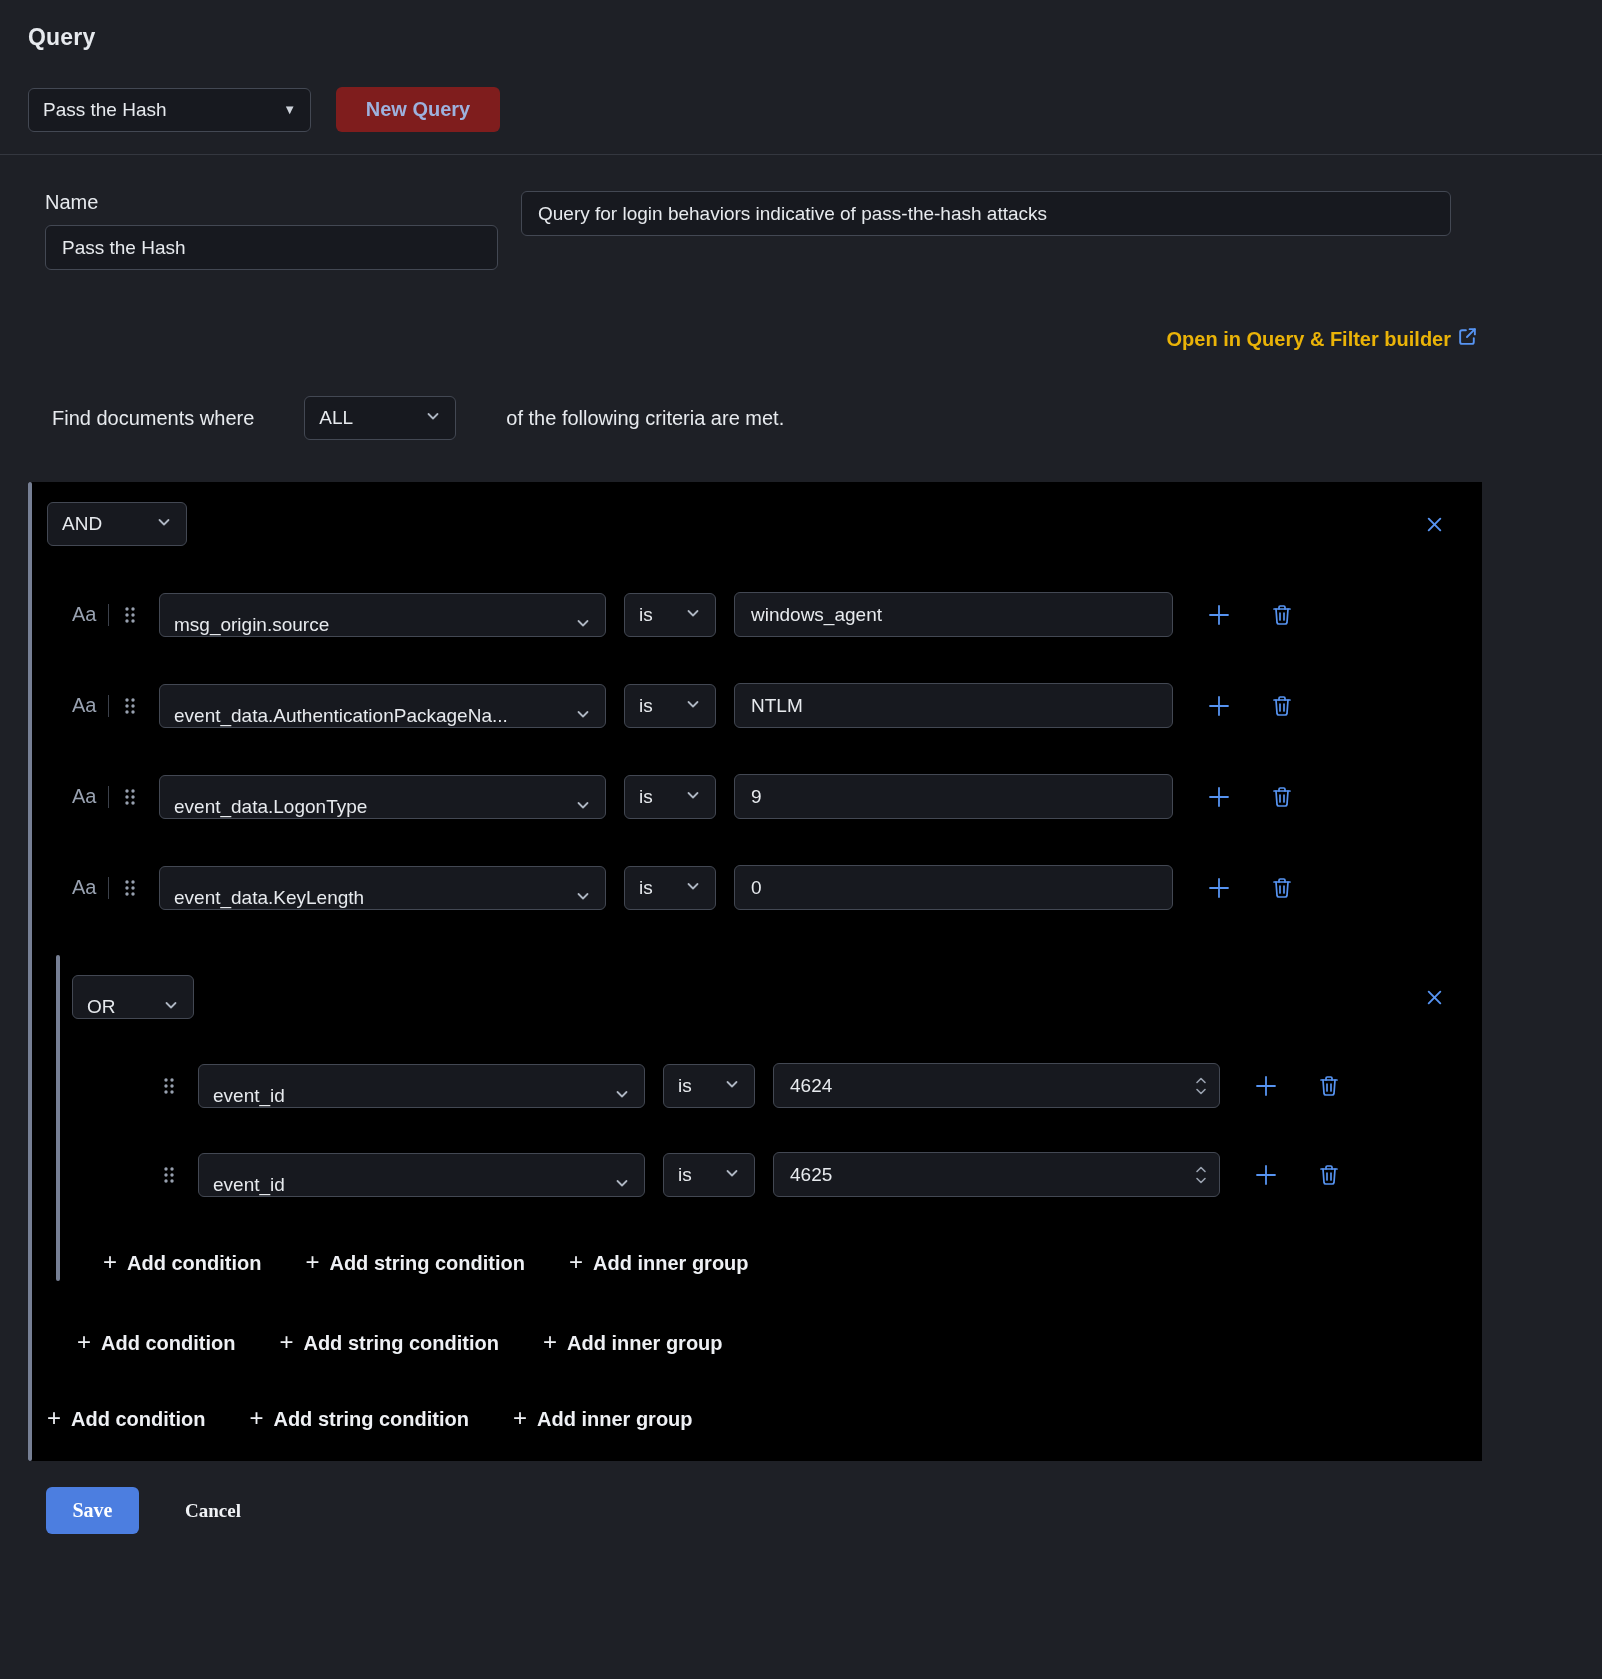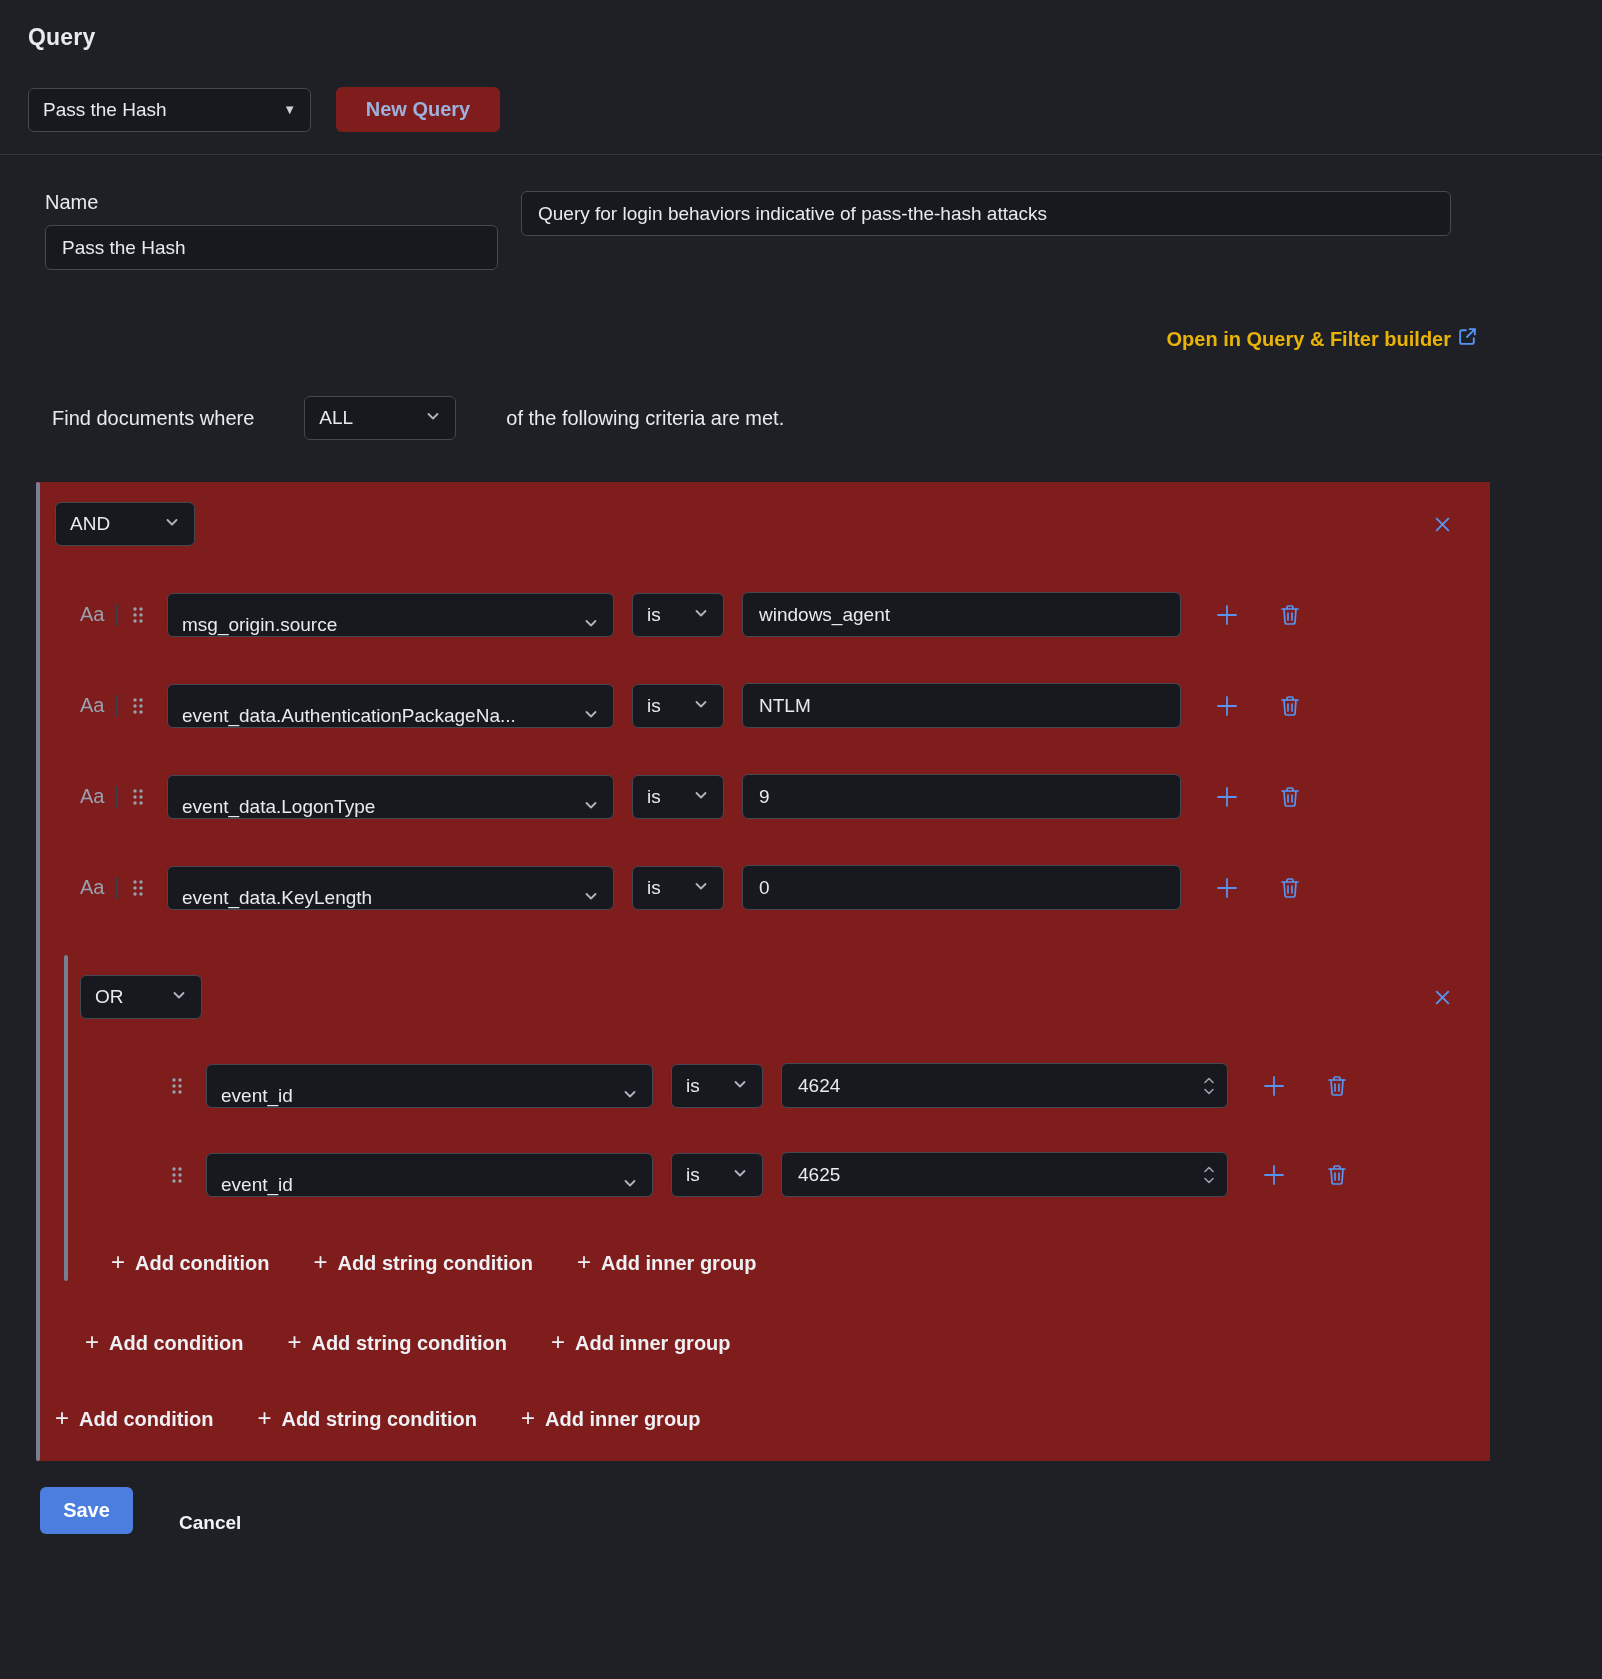--- a/index.html
+++ b/index.html
@@ -50,32 +50,32 @@
   .desc-input { width: 930px; }
 
   .link-row { display: flex; justify-content: flex-end; margin-top: 56px; padding-right: 96px; }
   .builder-link { color: #eab308; font-size: 20px; font-weight: 700; display: flex; align-items: center; gap: 6px; text-decoration: none; cursor: pointer; }
 
   .criteria { display: flex; align-items: center; margin: 44px 0 0 24px; font-size: 20px; gap: 48px; }
   .match-select { width: 152px; margin: 0 2px; }
 
   .group {
     position: relative;
-    margin: 42px 0 0 8px;
+    margin: 42px 0 0 0;
     width: 1454px;
-    background: #7f1d1d;
+    background: #000000;
     padding: 20px 0 30px 0;
   }
   .group::before, .inner-group::before {
     content: ""; position: absolute; left: 0; top: 0; bottom: 0;
     width: 4px; background: #767f94; border-radius: 2px;
   }
   .group-header { display: flex; align-items: center; justify-content: space-between; padding: 0 36px 0 19px; }
   .op-group-select { width: 140px; }
-  .or-select { width: 122px; }
+  .or-select { width: 122px; align-items: flex-end; }
   .close-btn { background: none; border: none; cursor: pointer; line-height: 0; padding: 2px; }
 
   .cond-row { display: flex; align-items: center; margin-top: 46px; padding-left: 44px; }
   .aa { font-size: 20px; color: #98a1b0; width: 34px; flex: 0 0 auto; }
   .vdiv { width: 1px; height: 22px; background: #3c414b; margin: 0 14px 0 2px; flex: 0 0 auto; }
   .drag { line-height: 0; margin-right: 22px; cursor: grab; flex: 0 0 auto; }
   .field-select { width: 447px; align-items: flex-end; }
   .op-select { width: 92px; margin-left: 18px; }
   .value-input { width: 439px; margin-left: 18px; }
   .icon-btn { background: none; border: none; cursor: pointer; line-height: 0; padding: 0; }
@@ -90,21 +90,21 @@
   .num-wrap .text-input { width: 100%; padding-right: 44px; }
   .spinner { position: absolute; right: 13px; top: 50%; transform: translateY(-50%); display: flex; flex-direction: column; gap: 3px; cursor: pointer; line-height: 0; }
 
   .add-row { display: flex; gap: 44px; font-size: 20px; font-weight: 700; }
   .add-row.inner-level { margin-top: 54px; padding-left: 47px; }
   .add-row.and-level { margin-top: 50px; padding-left: 49px; }
   .add-row.root-level { margin-top: 52px; padding-left: 19px; }
   .add-link { display: flex; align-items: center; gap: 10px; color: #eef0f4; cursor: pointer; }
   .add-link .plus-glyph { font-size: 24px; font-weight: 400; line-height: 1; position: relative; top: -1px; }
 
-  .footer { display: flex; align-items: flex-end; gap: 46px; margin: 26px 0 0 12px; }
+  .footer { display: flex; align-items: center; gap: 46px; margin: 26px 0 0 18px; font-family: Liberation Serif, serif; }
   .btn-save {
     width: 93px; height: 47px; background: #4c7ee0; color: #ffffff;
     border: none; border-radius: 6px; font-size: 20px; font-weight: 700;
     font-family: inherit; cursor: pointer;
   }
   .cancel-link { font-size: 19px; font-weight: 700; color: #f1f3f6; cursor: pointer; }
 
   .sel-text { white-space: nowrap; overflow: hidden; text-overflow: ellipsis; }
 </style>
 </head>

